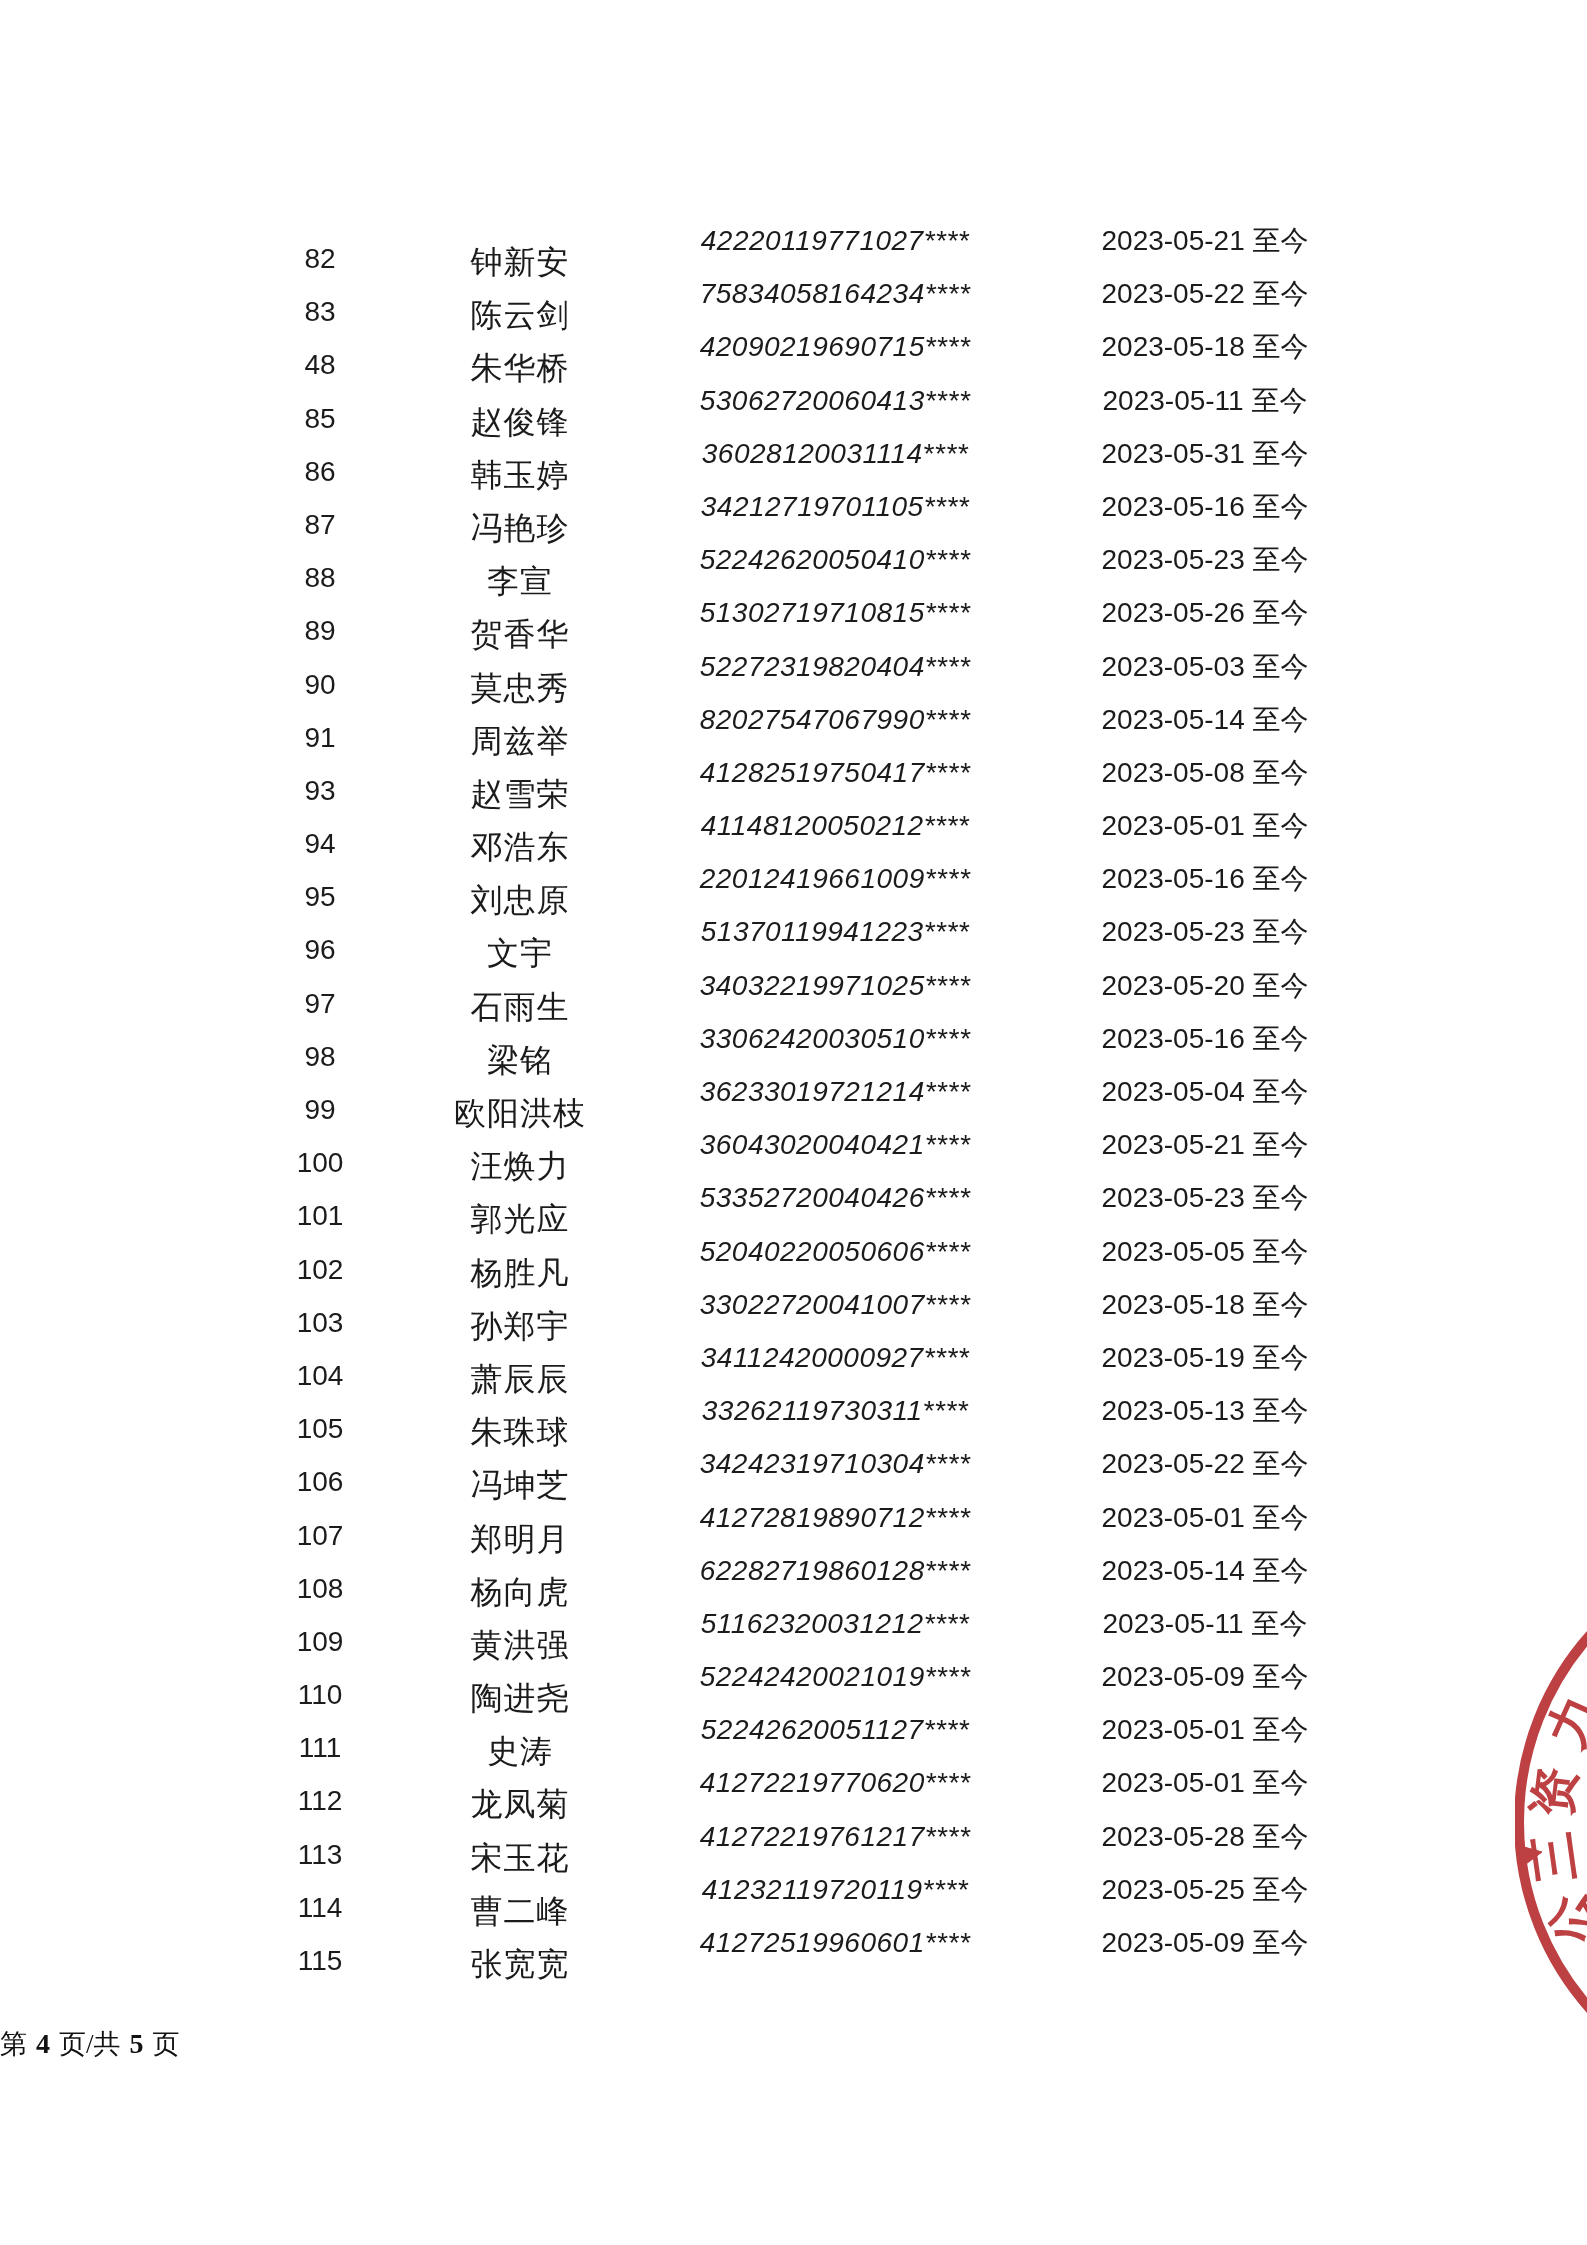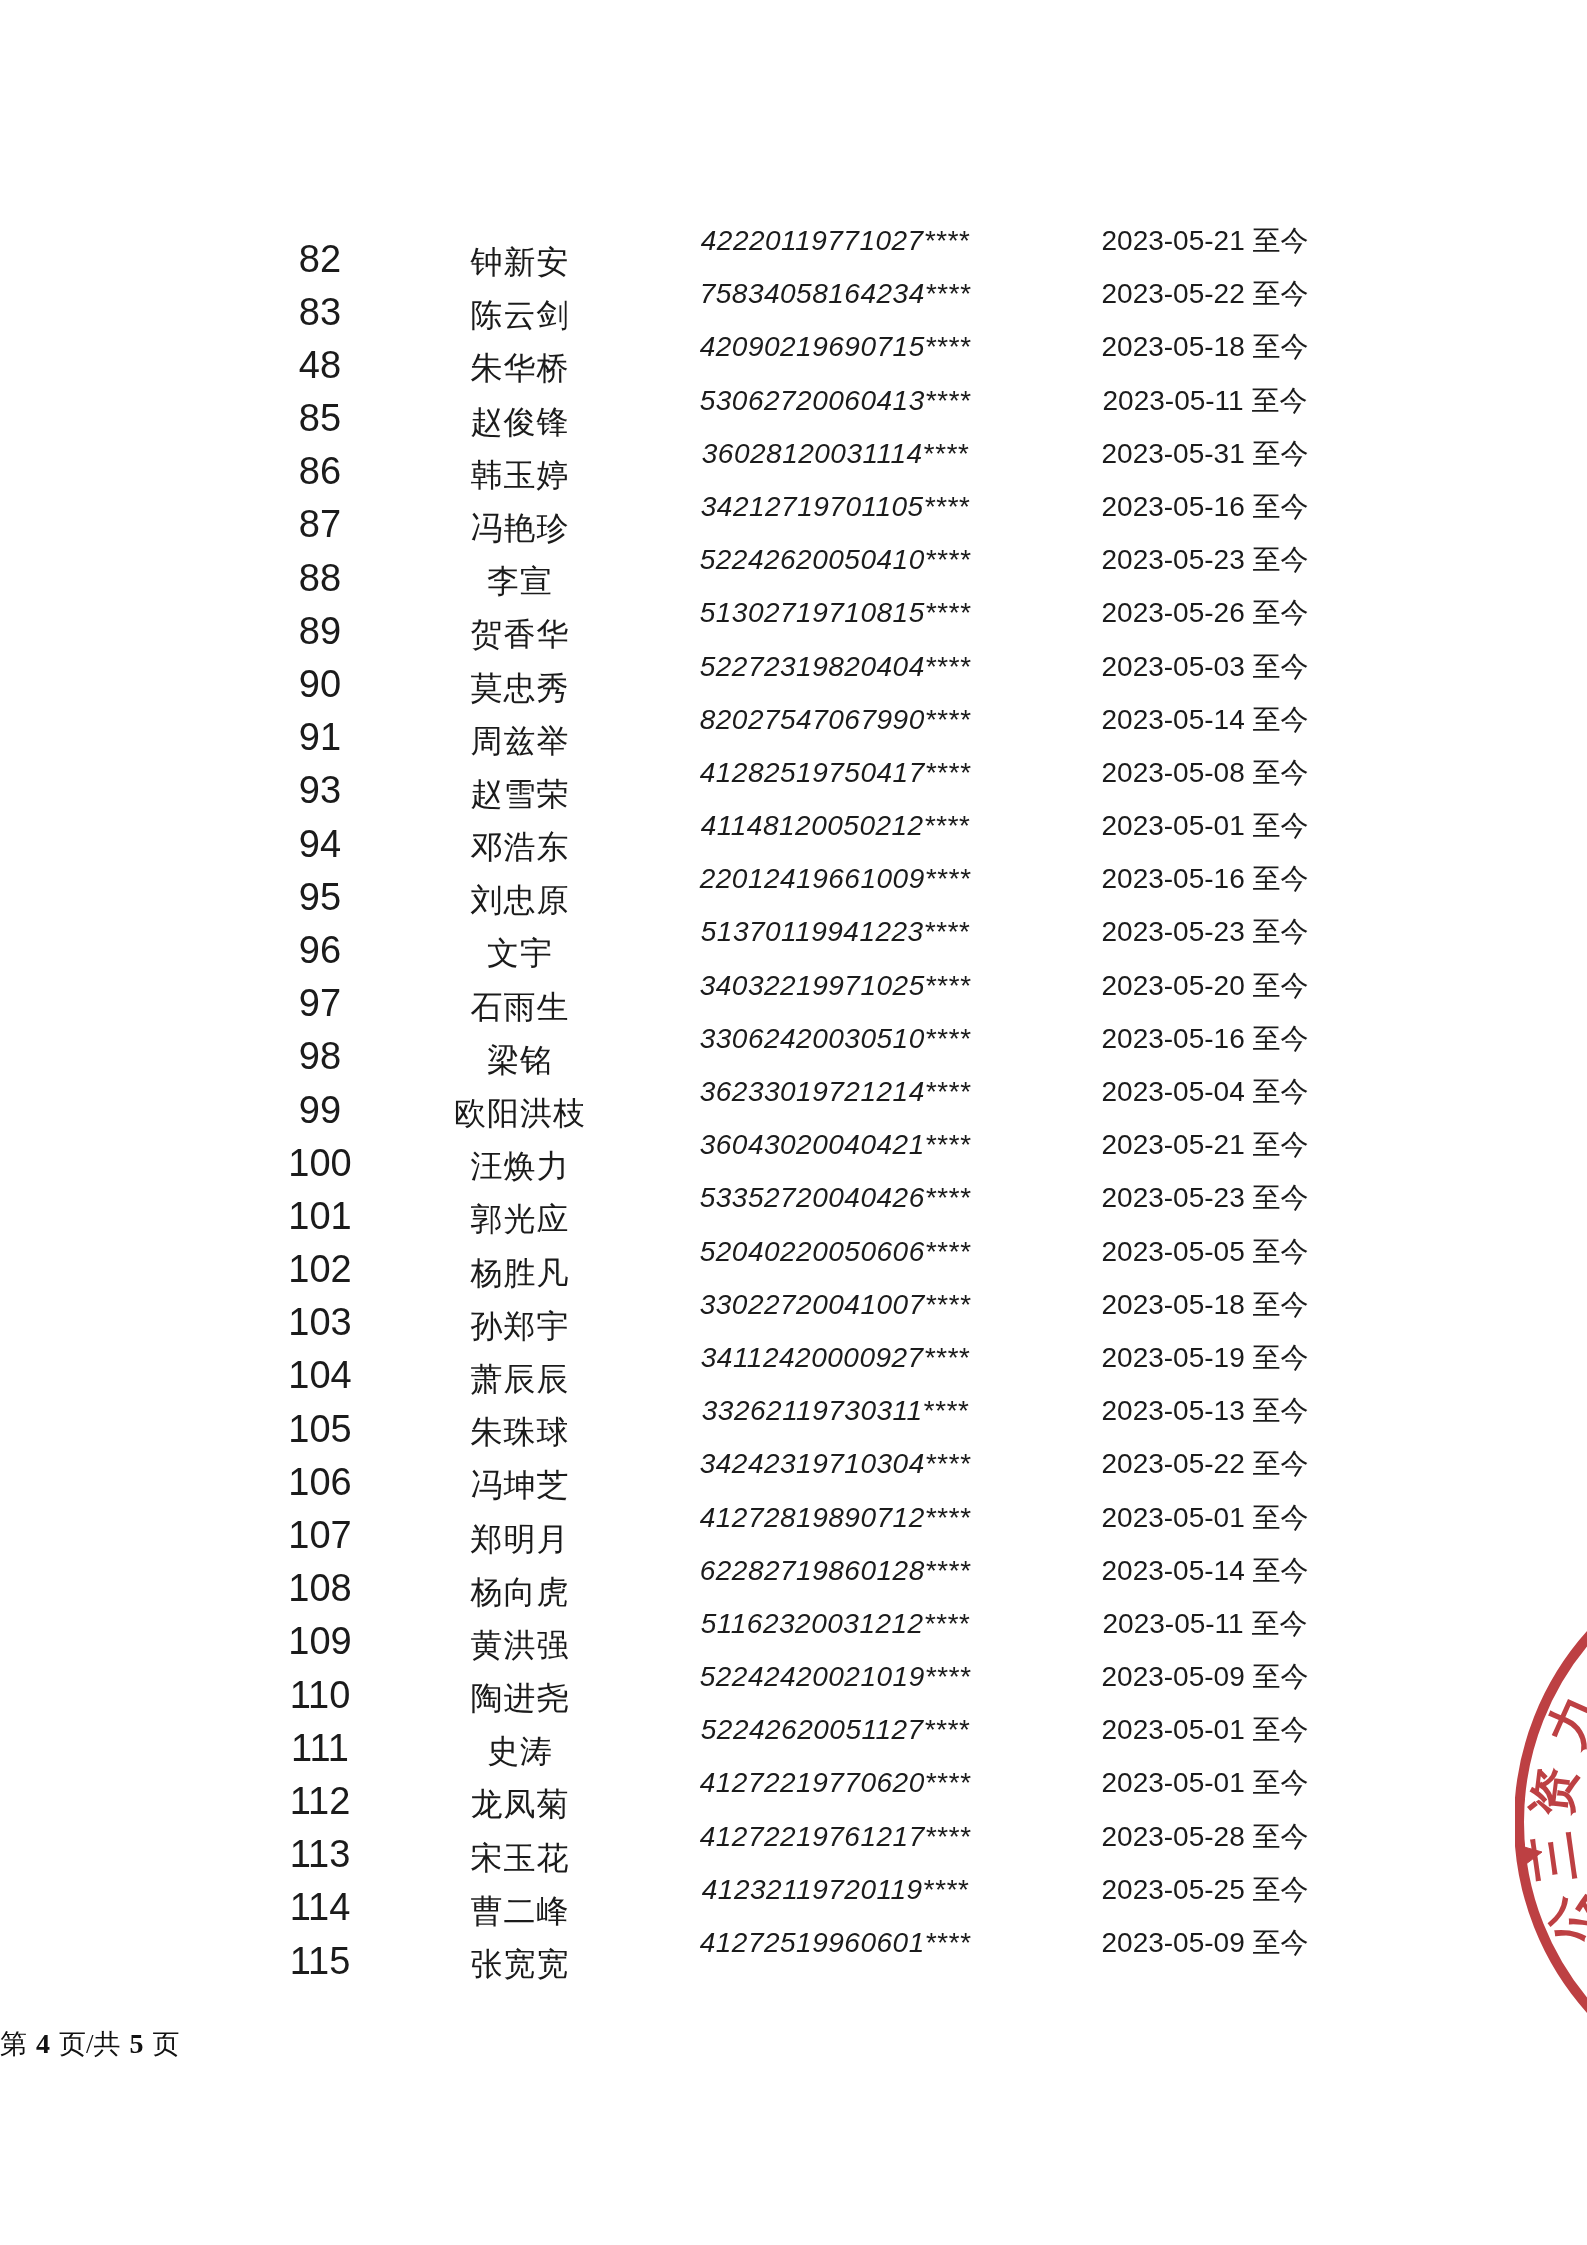--- a/index.html
+++ b/index.html
@@ -18,21 +18,21 @@
     top: 197px;
     width: 1180px;
   }
   .row {
     display: grid;
     grid-template-columns: 180px 220px 410px 330px;
     height: 53.2px;
     align-items: center;
   }
   .cell { text-align: center; white-space: nowrap; }
-  .cell.no   { font-size: 38px; margin-top: 36px; }
+  .cell.no   { font-size: 28px; margin-top: 36px; }
   .cell.name { font-size: 32px; letter-spacing: 1px; margin-top: 44px; }
   .cell.idn  { font-size: 28px; letter-spacing: 0.5px; font-style: italic; }
   .cell.date { font-size: 28px; }
   .footer {
     position: absolute;
     top: 2026px;
     left: 0;
     width: 100%;
     text-align: left;
     font-family: "Liberation Serif", serif;

